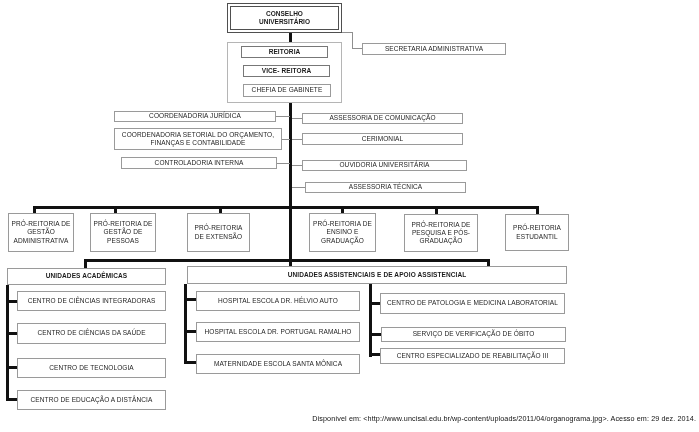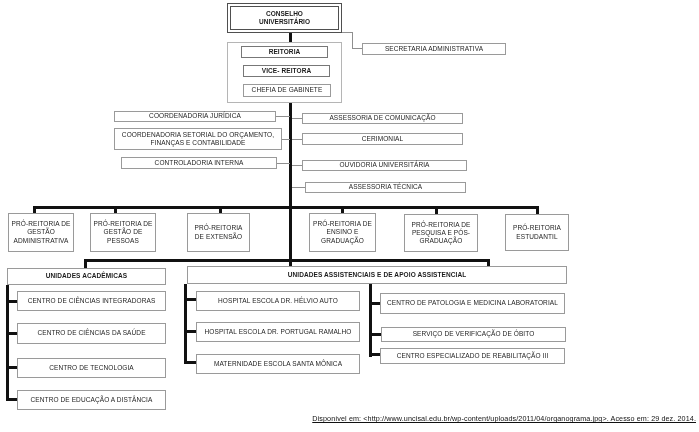--- a/index.html
+++ b/index.html
@@ -24,21 +24,20 @@
     width:100%;height:100%;border:1px solid #4f4f4f;box-sizing:border-box;
     display:flex;align-items:center;justify-content:center;text-align:center;
     font-size:6.5px;line-height:1.3;font-weight:bold;
   }
   .double-inner span{max-width:82px;display:inline-block;}
   .ln{position:absolute;background:#8f8f8f;}
   .ln.thick{background:#111111;}
   .citation{
     position:absolute;right:3px;top:414px;font-size:7.2px;color:#111111;
     letter-spacing:0.1px;
-    text-decoration:underline;
   }
 </style>
 </head>
 <body>
 
 <div id="canvas">
 
   <div class="ln thick" style="left:289px;top:33px;width:3px;height:9px;"></div>
 
   <div class="ln thick" style="left:289px;top:103px;width:3px;height:103px;"></div>

